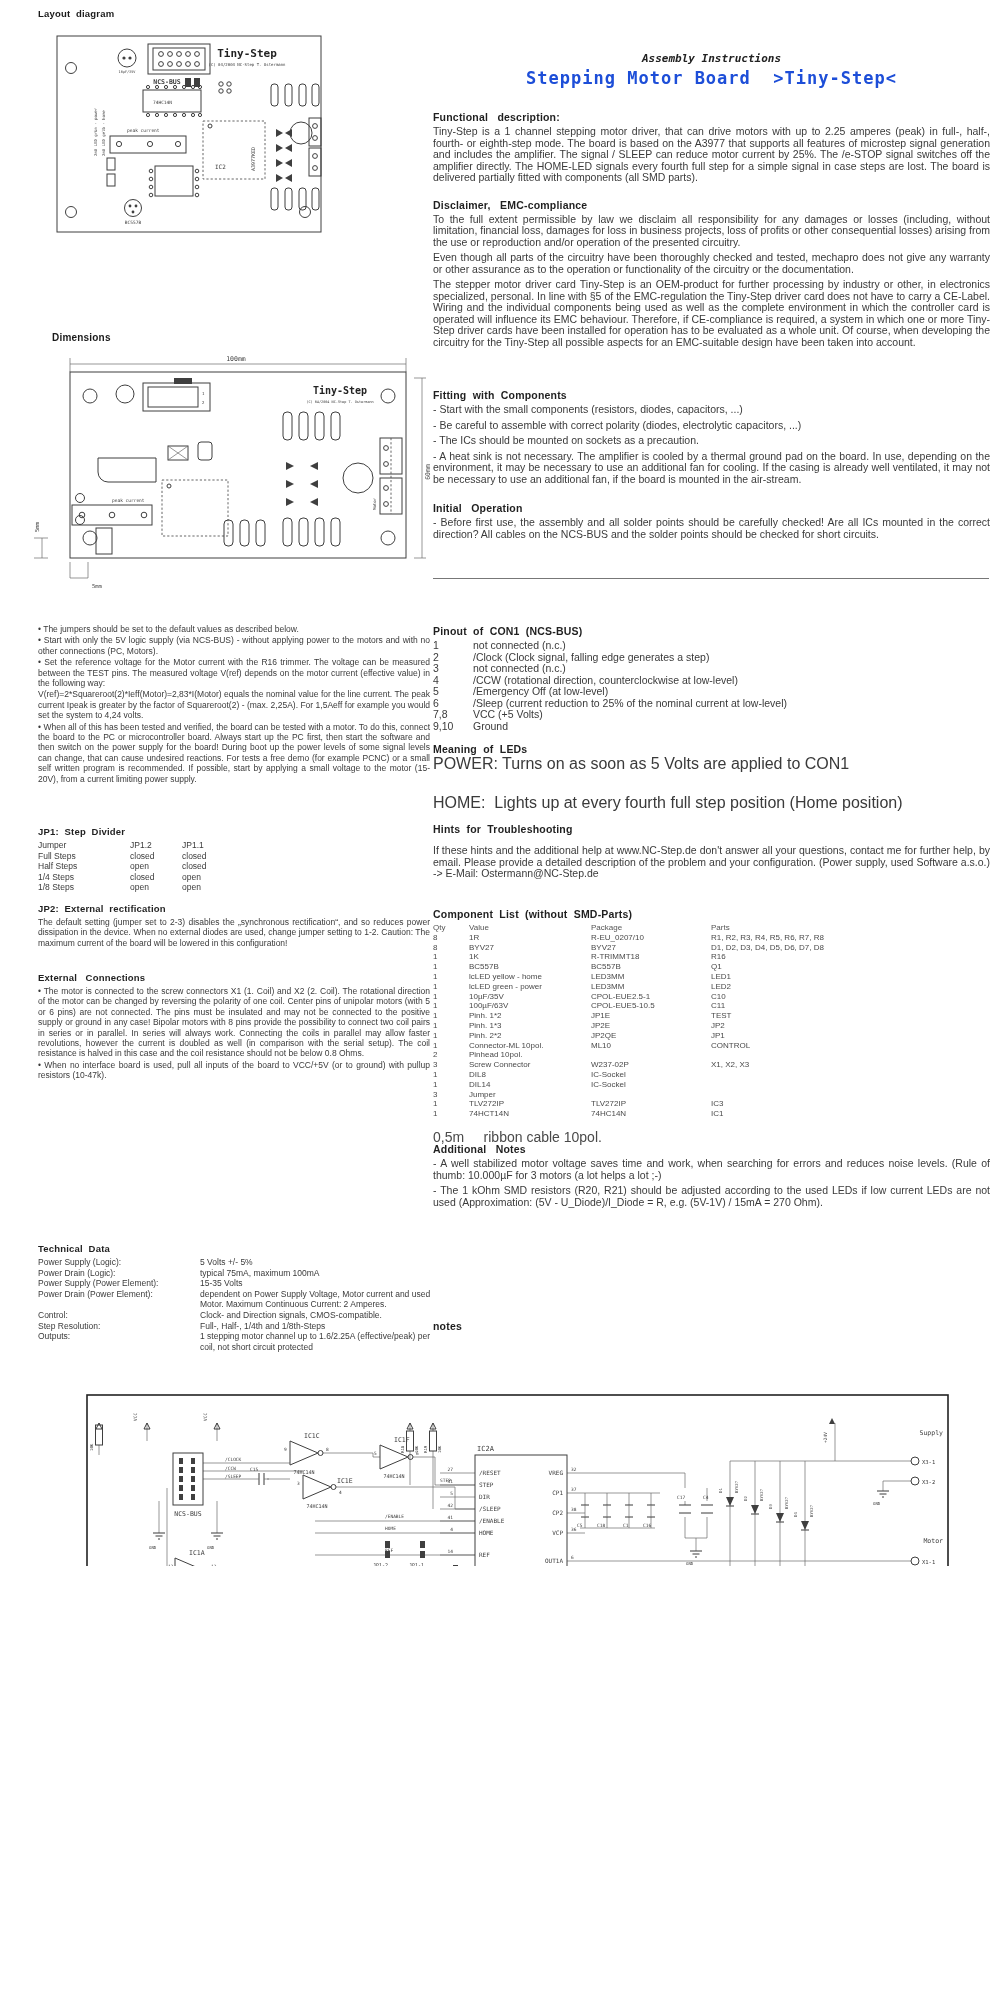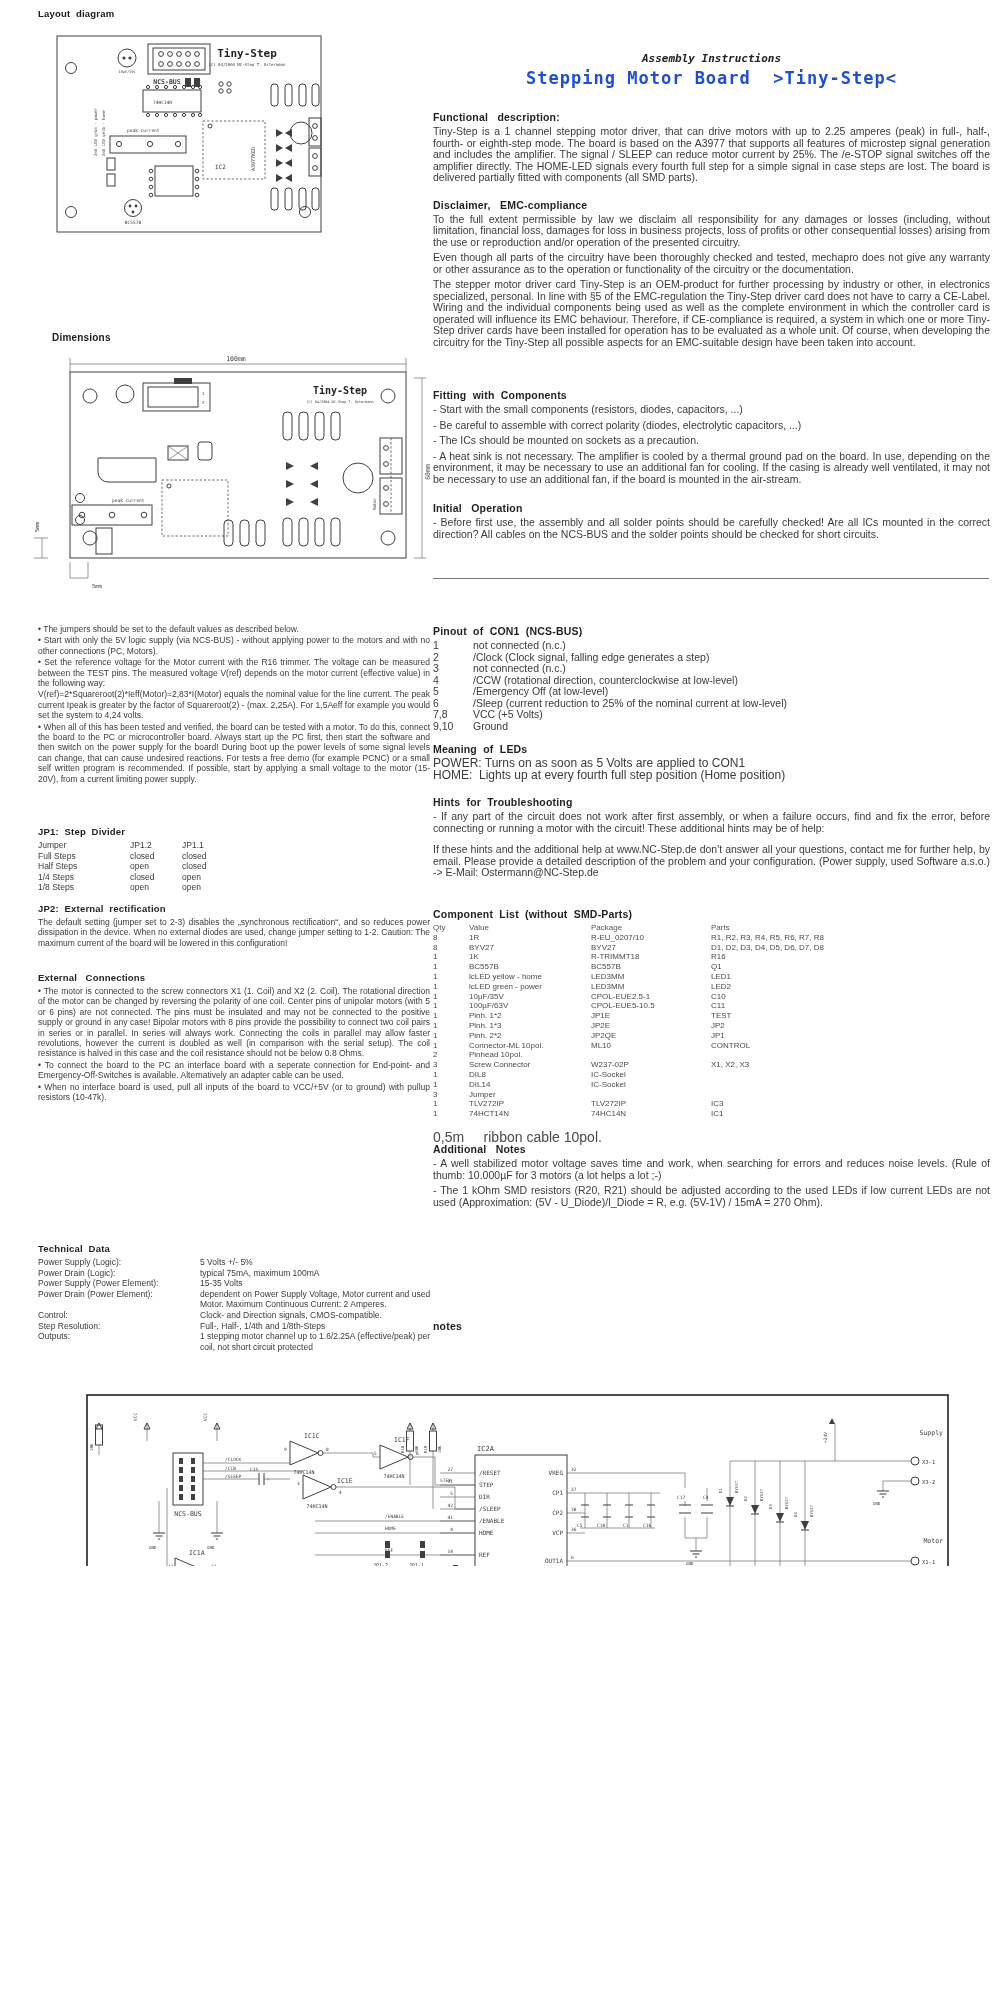--- a/index.html
+++ b/index.html
@@ -9,21 +9,21 @@
   .sec-title{font-weight:bold;font-size:9.5px;color:#1a1a1a;white-space:pre-wrap;letter-spacing:.2px;}
   
   .h{font-weight:bold;font-size:10.5px;color:#1f1f1f;margin:15px 0 3px;white-space:pre-wrap;letter-spacing:.2px;}
   .h.first{margin-top:0;}
   .b{font-size:10.5px;line-height:11.5px;text-align:justify;color:#3a3a3a;margin:0 0 4px;}
   .doc-sub{font-family:"DejaVu Sans Mono",monospace;font-style:italic;font-weight:bold;font-size:11px;
            text-align:center;color:#222;}
   .doc-title{font-family:"DejaVu Sans Mono",monospace;font-weight:bold;font-size:17px;letter-spacing:1px;
            text-align:center;color:#1d4ed8;margin-top:3px;white-space:pre;}
   .pin-grid{display:grid;grid-template-columns:40px 1fr;font-size:10.5px;line-height:11.5px;color:#3a3a3a;}
-  .led-grid{display:grid;grid-template-columns:1fr;font-size:12px;line-height:11.5px;color:#3a3a3a;white-space:pre-wrap;}
+  .led-grid{display:grid;grid-template-columns:1fr;font-size:16px;line-height:11.5px;color:#3a3a3a;white-space:pre-wrap;gap:27px;}
   .comp-grid{display:grid;grid-template-columns:36px 122px 120px 1fr;font-size:8px;line-height:9.8px;color:#4a4a4a;}
   .comp-grid .chead{color:#555;}
   .comp-foot{font-size:14px;color:#4a4a4a;margin-top:10px;white-space:pre-wrap;}
   
   .lb{font-size:8.5px;line-height:10.4px;text-align:justify;color:#3a3a3a;margin:0 0 1px;}
   .lh{font-weight:bold;font-size:9.5px;color:#1f1f1f;margin:12px 0 3px;white-space:pre-wrap;letter-spacing:.2px;}
   .lh.first{margin-top:0;}
   .jp-grid{display:grid;grid-template-columns:92px 52px 52px;font-size:8.5px;line-height:10.5px;color:#3a3a3a;}
   .tech-grid{display:grid;grid-template-columns:162px 1fr;font-size:8.5px;line-height:10.6px;color:#3a3a3a;}
   .hr{position:absolute;height:1px;background:#777;}
@@ -203,21 +203,20 @@
         <span>VCC (+5 Volts)</span>
       <span>9,10</span>
         <span>Ground</span>
     </div>
     <div class="h" style="margin-top:11px">Meaning  of  LEDs</div>
     <div class="led-grid">
       <span>POWER: Turns on as soon as 5 Volts are applied to CON1</span>
       <span>HOME:  Lights up at every fourth full step position (Home position)</span>
     </div>
     <div class="h">Hints  for  Troubleshooting</div>
-    <p class="b">- If any part of the circuit does not work after first assembly, or when a failure occurs, find and fix the error, before connecting or running a motor with the circuit! These additional hints may be of help:</p>
     <p class="b" style="margin-top:10px">If these hints and the additional help at www.NC-Step.de don't answer all your questions, contact me for further help, by email. Please provide a detailed description of the problem and your configuration. (Power supply, used Software a.s.o.) -&gt; E-Mail: Ostermann@NC-Step.de</p>
   </div>
 
   <div class="abs" style="left:433px;top:908px;width:557px;">
     <div class="h first">Component  List  (without  SMD-Parts)</div>
     <div class="comp-grid">
       <span class="chead">Qty</span>
         <span class="chead">Value</span>
         <span class="chead">Package</span>
         <span class="chead">Parts</span>
@@ -404,21 +403,20 @@
   </div>
 
   <div class="abs" style="left:38px;top:903px;width:392px;">
     <div class="lh first">JP2:  External  rectification</div>
     <p class="lb">The default setting (jumper set to 2-3) disables the „synchronous rectification“, and so reduces power dissipation in the device. When no external diodes are used, change jumper setting to 1-2. Caution: The maximum current of the board will be lowered in this configuration!</p>
   </div>
 
   <div class="abs" style="left:38px;top:972px;width:392px;">
     <div class="lh first">External   Connections</div>
     <p class="lb">• The motor is connected to the screw connectors X1 (1. Coil) and X2 (2. Coil). The rotational direction of the motor can be changed by reversing the polarity of one coil. Center pins of unipolar motors (with 5 or 6 pins) are not connected. The pins must be insulated and may not be connected to the positive supply or ground in any case! Bipolar motors with 8 pins provide the possibility to connect two coil pairs in series or in parallel. In series will always work. Connecting the coils in parallel may allow faster revolutions, however the current is doubled as well (in comparison with the serial setup). The coil resistance is halved in this case and the coil resistance should not be below 0.8 Ohms.</p>
-    <p class="lb">• To connect the board to the PC an interface board with a seperate connection for End-point- and Emergency-Off-Switches is available. Alternatively an adapter cable can be used.</p>
     <p class="lb">• When no interface board is used, pull all inputs of the board to VCC/+5V (or to ground) with pullup resistors (10-47k).</p>
   </div>
 
   <div class="abs" style="left:38px;top:1243px;width:400px;">
     <div class="lh first">Technical  Data</div>
     <div class="tech-grid">
       <span>Power Supply (Logic):</span>
         <span>5 Volts +/- 5%</span>
       <span>Power Drain (Logic):</span>
         <span>typical 75mA, maximum 100mA</span>

